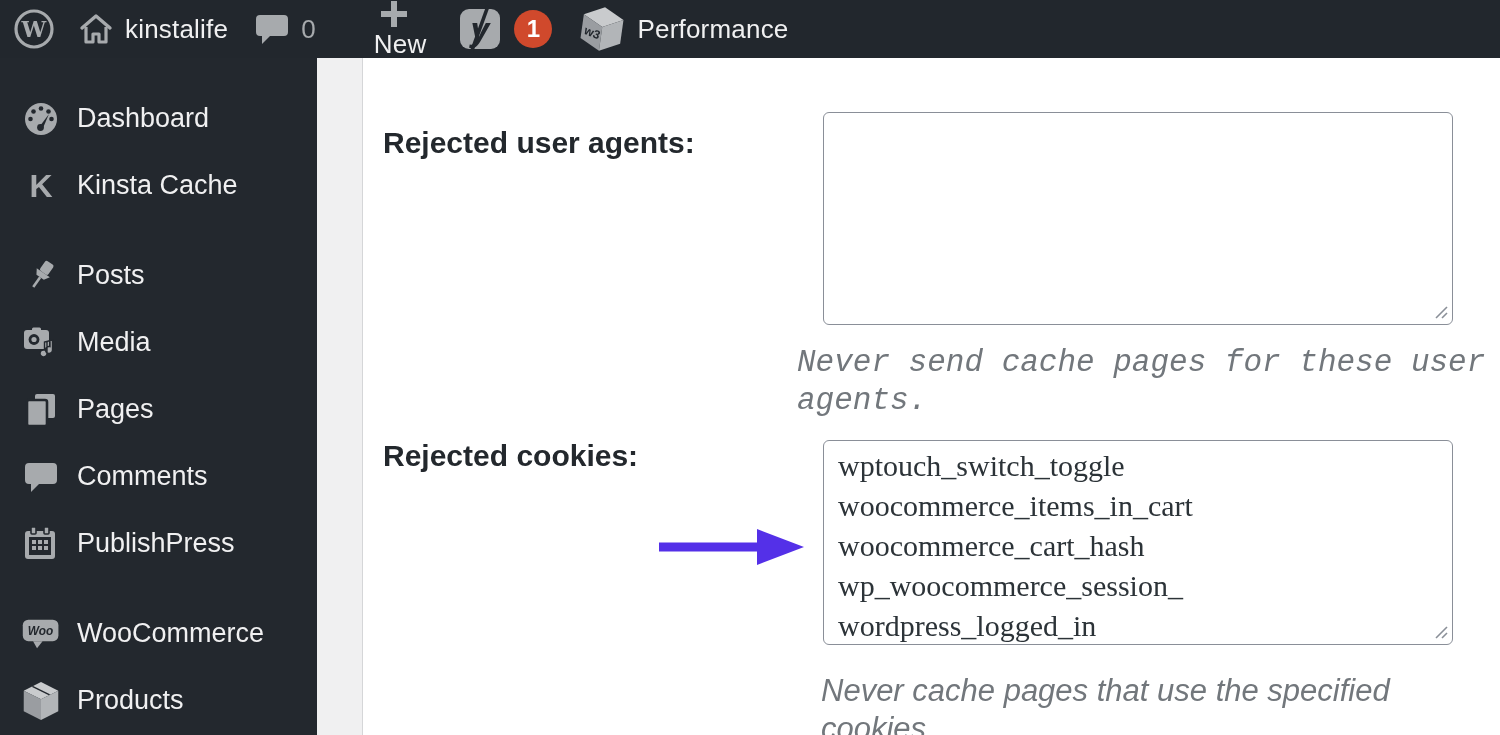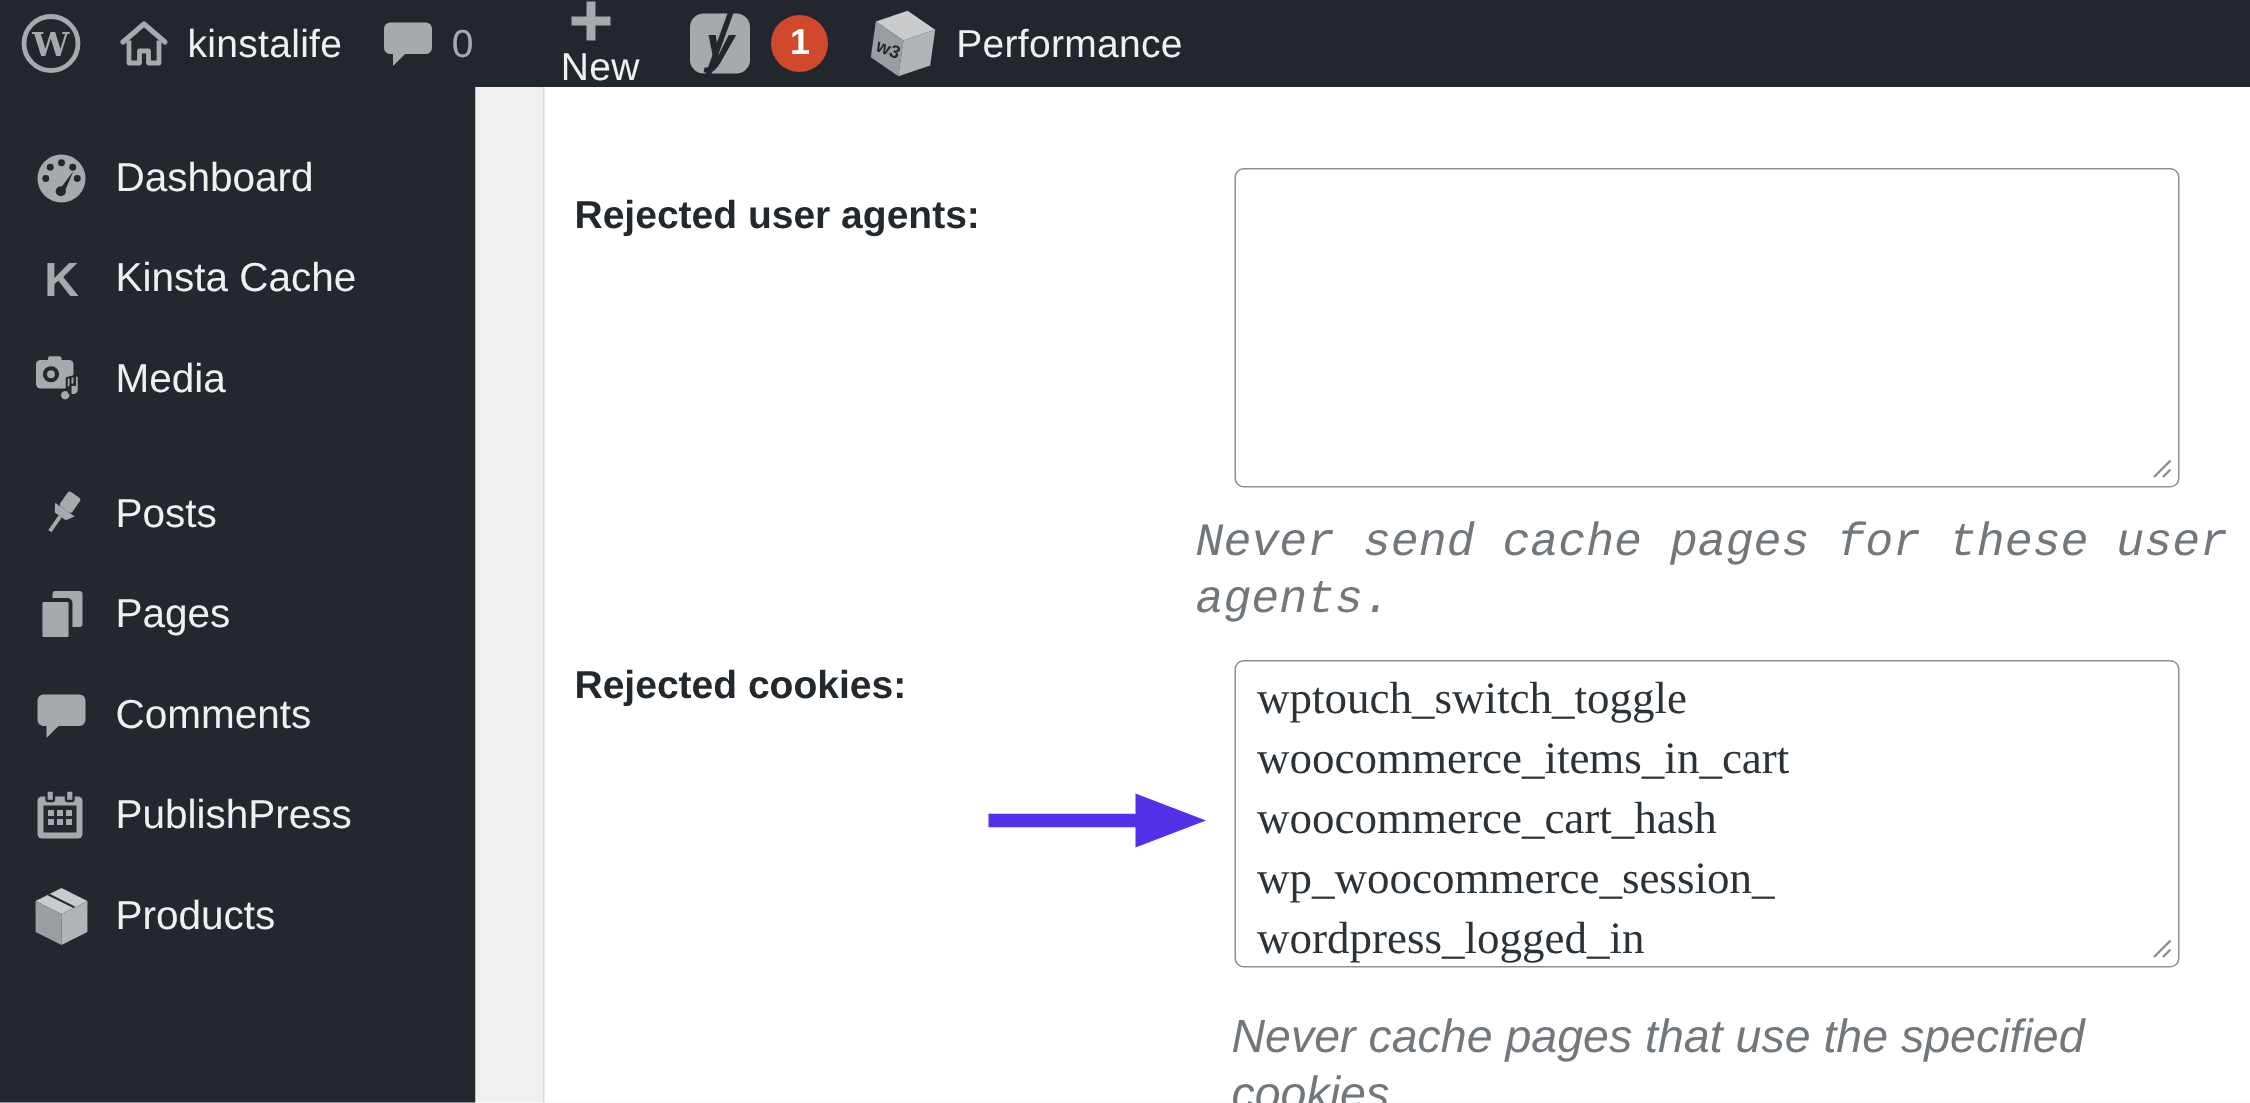--- a/index.html
+++ b/index.html
@@ -33,21 +33,21 @@
   .menu-item .mi-label { margin-left:17px; color:#f0f0f1; font-size:27px; }
   .gap-before { margin-top:23px; }
   .k-glyph { font-size:32px; font-weight:bold; color:#a7aaad; line-height:1; }
 
   
   .content-bg { position:absolute; left:317px; top:58px; right:0; bottom:0;
                 background:#f0f0f1; }
   .panel { position:absolute; left:45px; top:0; right:0; bottom:0;
            background:#ffffff; border-left:1px solid #d5d6d8; }
 
-  .field-label { position:absolute; font-size:26px; font-weight:600;
+  .field-label { position:absolute; font-size:30px; font-weight:600;
                  color:#23282d; line-height:36px; }
   .ta-wrap { position:absolute; width:630px; }
   .ta-wrap textarea { width:100%; height:100%; resize:none; overflow:hidden;
                       border:1.5px solid #8a8f98; border-radius:6px;
                       padding:5px 14px; font-family:Liberation Serif, serif;
                       font-size:30px; line-height:40px; color:#2c3338;
                       background:#fff; outline:none; display:block; }
   .grabber { position:absolute; right:4px; bottom:5px; pointer-events:none; }
   .helper { position:absolute; font-size:31px; font-style:italic;
             color:#72777c; line-height:38px; }
@@ -125,45 +125,45 @@
     <span class="mi-label">Dashboard</span>
   </div>
 
   <div class="menu-item">
     <span class="mi-icon">
       <span class="k-glyph">K</span>
     </span>
     <span class="mi-label">Kinsta Cache</span>
   </div>
 
+  <div class="menu-item gap-before">
+    <span class="mi-icon">
+      <svg width="34" height="34" viewBox="0 0 34 34">
+        <g transform="rotate(35 17 17)" fill="#a7aaad">
+          <rect x="12" y="1" width="10" height="12" rx="2"></rect>
+          <path d="M9 13 h16 l-3.5 5.5 h-9 z"></path>
+          <rect x="15.7" y="18.5" width="2.6" height="12"></rect>
+        </g>
+      </svg>
+    </span>
+    <span class="mi-label">Posts</span>
+  </div>
+
   <div class="menu-item">
     <span class="mi-icon">
       <svg width="36" height="34" viewBox="0 0 36 34">
         <rect x="1" y="4" width="25" height="19" rx="3" fill="#a7aaad"></rect>
         <rect x="9" y="1.5" width="9" height="4" rx="1.5" fill="#a7aaad"></rect>
         <circle cx="11" cy="13.5" r="5.4" fill="#23282e"></circle>
         <circle cx="11" cy="13.5" r="2.6" fill="#a7aaad"></circle>
         <path d="M24 16 v11.5 a3.5 3.5 0 1 1 -2.5 -3.4 V16 l8 -2 v10 a3.5 3.5 0 1 1 -2.5 -3.4 V14 Z" fill="#a7aaad" stroke="#23282e" stroke-width="1.4"></path>
       </svg>
     </span>
 
     <span class="mi-label">Media</span>
-  </div>
-
-  <div class="menu-item gap-before">
-    <span class="mi-icon">
-      <svg width="34" height="34" viewBox="0 0 34 34">
-        <g transform="rotate(35 17 17)" fill="#a7aaad">
-          <rect x="12" y="1" width="10" height="12" rx="2"></rect>
-          <path d="M9 13 h16 l-3.5 5.5 h-9 z"></path>
-          <rect x="15.7" y="18.5" width="2.6" height="12"></rect>
-        </g>
-      </svg>
-    </span>
-    <span class="mi-label">Posts</span>
   </div>
 
   <div class="menu-item">
     <span class="mi-icon">
       <svg width="32" height="36" viewBox="0 0 32 36">
         <rect x="10" y="2" width="20" height="24" rx="2" fill="#a7aaad"></rect>
         <rect x="2" y="8" width="20" height="26" rx="2" fill="#a7aaad" stroke="#23282e" stroke-width="2.6"></rect>
       </svg>
     </span>
     <span class="mi-label">Pages</span>
@@ -191,20 +191,30 @@
             <rect x="21" y="14" width="4" height="4"></rect>
           <rect x="9" y="20" width="4" height="4"></rect>
             <rect x="15" y="20" width="4" height="4"></rect>
             <rect x="21" y="20" width="4" height="4"></rect>
         </g>
       </svg>
     </span>
     <span class="mi-label">PublishPress</span>
   </div>
 
+  <div class="menu-item gap-before">
+    <span class="mi-icon">
+      <svg width="48" height="38" viewBox="0 0 48 38">
+        <rect x="1" y="1" width="45" height="27" rx="7" fill="#a7aaad"></rect>
+        <text x="23.5" y="20.5" font-size="15" font-weight="bold" font-style="italic" fill="#23282e" text-anchor="middle">Woo</text>
+        <path d="M14 28 l5 9 l7 -9 z" fill="#a7aaad"></path>
+      </svg>
+    </span>
+    <span class="mi-label">WooCommerce</span>
+  </div>
 
   <div class="menu-item">
     <span class="mi-icon">
       <svg width="40" height="42" viewBox="0 0 44 48">
         <path d="M22 2 L42 12 L22 22 L2 12 Z" fill="#c9cbcd"></path>
         <line x1="12" y1="7" x2="32" y2="17" stroke="#23282e" stroke-width="1.6"></line>
         <path d="M2 12 L22 22 L22 46 L2 36 Z" fill="#9a9da1"></path>
         <path d="M42 12 L22 22 L22 46 L42 36 Z" fill="#b2b5b8"></path>
       </svg>
     </span>

